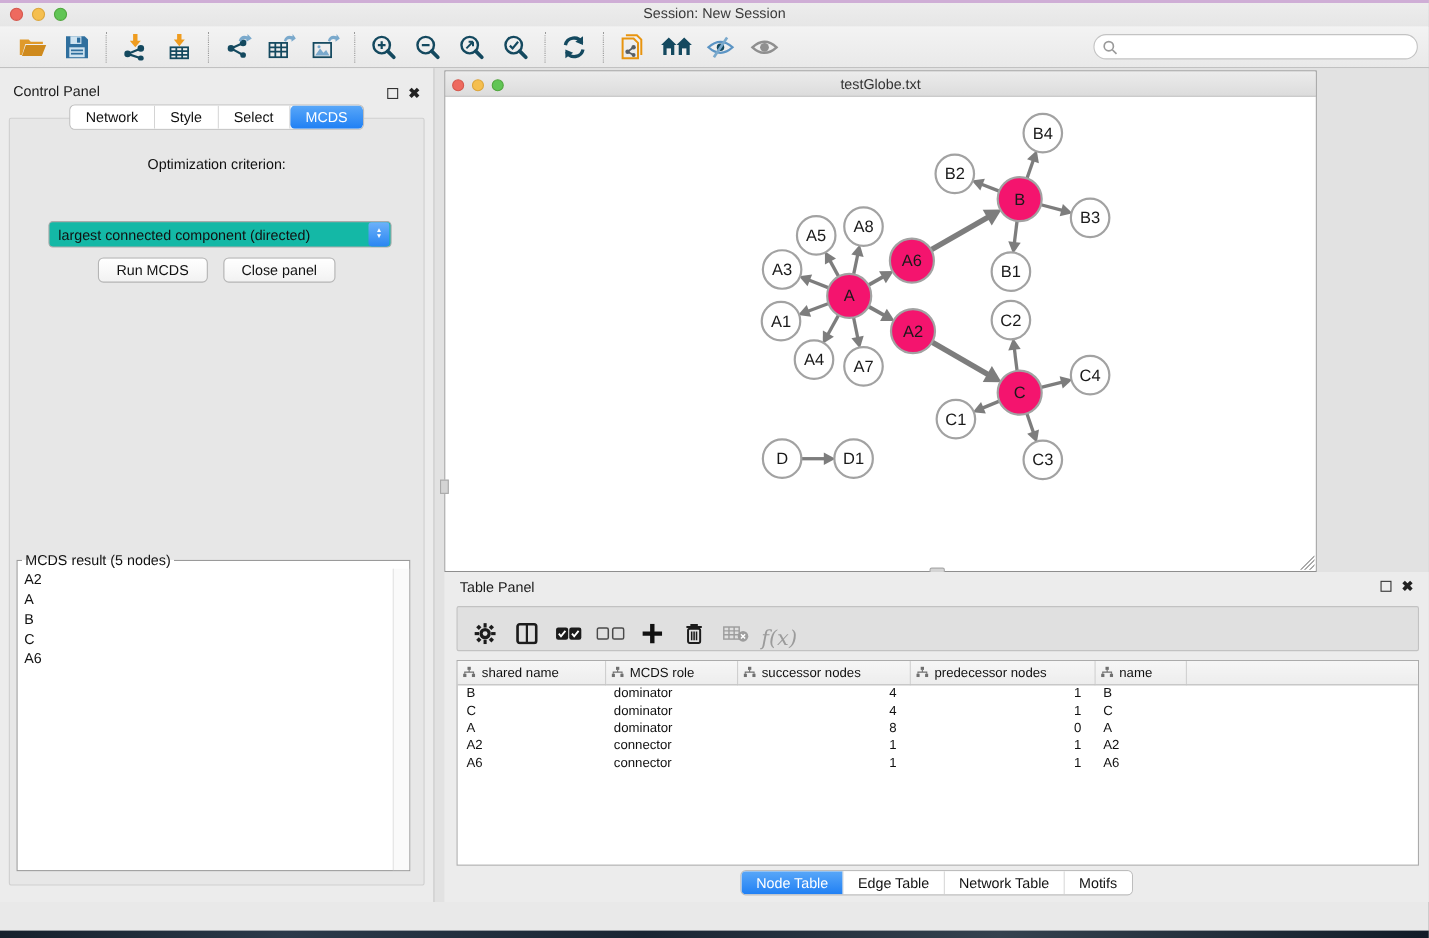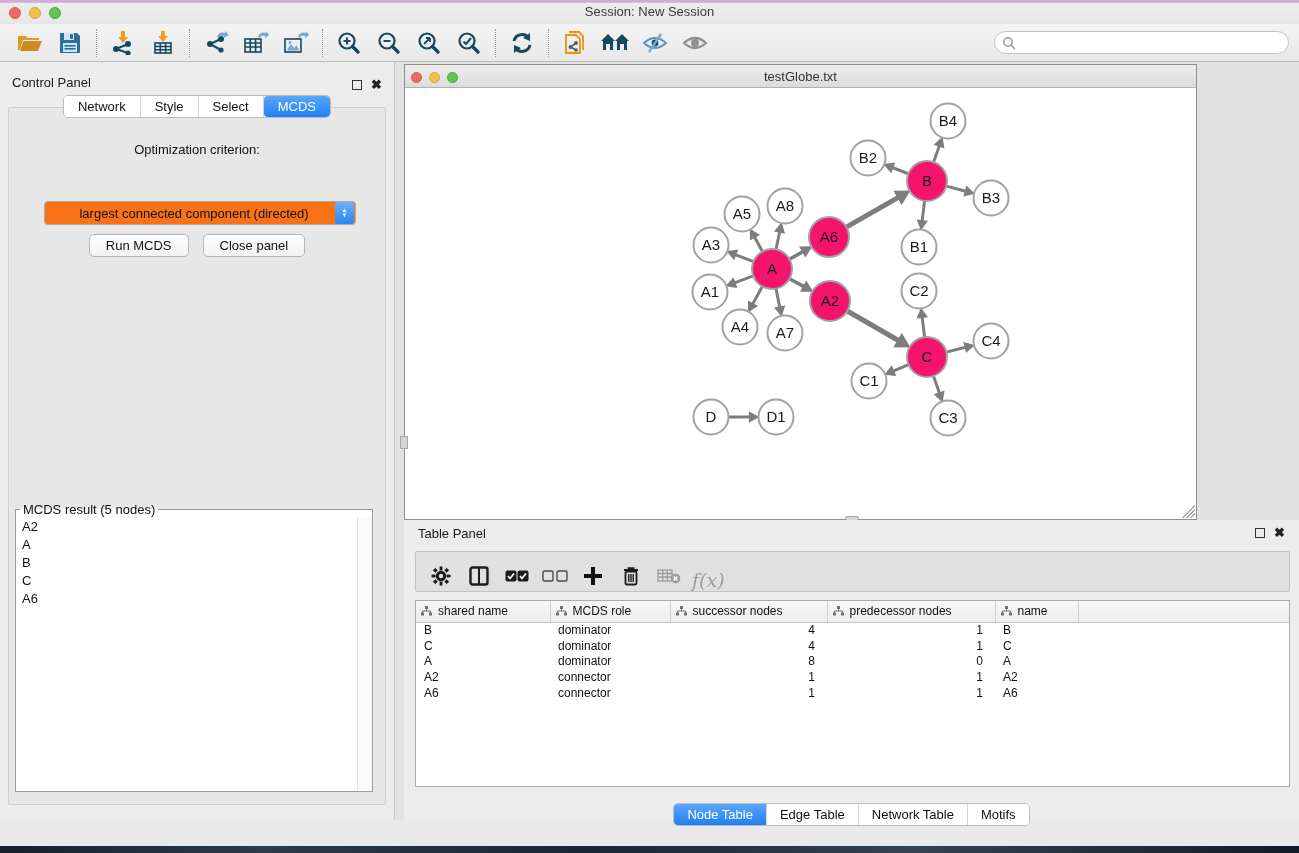--- a/index.html
+++ b/index.html
@@ -43,22 +43,22 @@
   .float-btn { width:10px; height:10px; border:1.5px solid #333; background:none; }
   .close-x { font-size:13px; font-weight:bold; color:#222; line-height:10px; }
   .cp-tabs { position:absolute; left:0; right:0; top:33px; display:flex; justify-content:center; z-index:2; }
   .cp-tabgroup { display:flex; border:1px solid #bdbdbd; border-radius:5px; overflow:hidden; background:#fff; }
   .cp-tab { padding:3px 14px; font-size:13px; color:#111; background:#fff; border-right:1px solid #d4d4d4; cursor:default; }
   .cp-tab:last-child { border-right:none; }
   .cp-tab.active { background:linear-gradient(#59a7f8,#2080f4); color:#fff; border-radius:4px; }
   .cp-body { position:absolute; left:8px; right:8px; top:45px; bottom:15px;
     background:#e7e7e7; border:1px solid #cfcfcf; border-radius:2px; }
   .opt-label { text-align:center; font-size:13px; color:#111; margin-top:34px; }
-  .select { position:absolute; left:35px; top:93px; width:312px; height:24px; background:#f97316;
-    border:1px solid #ababab; border-radius:4px; display:flex; align-items:center;text-align:center; }
+  .select { position:absolute; left:35px; top:93px; width:312px; height:24px; background:#14b8a6;
+    border:1px solid #ababab; border-radius:4px; display:flex; align-items:center; }
   .select .sel-text { flex:1; font-size:13px; color:#111; padding-left:8px; white-space:nowrap; overflow:hidden; }
   .stepper { width:19px; height:22px; margin-right:1px; border-radius:3px;
     background:linear-gradient(#6db1f9,#2a86f2); display:flex; flex-direction:column;
     align-items:center; justify-content:center; color:#fff; }
   .stepper span { font-size:6px; line-height:5px; }
   .cp-buttons { position:absolute; left:0; right:0; top:126px; display:flex; justify-content:center; gap:14px; }
   .mac-btn { background:linear-gradient(#ffffff,#f2f2f2); border:1px solid #b5b5b5; border-radius:5px;
     font-size:13px; color:#111; padding:3px 16px; height:23px; }
   fieldset.result { position:absolute; left:6px; right:12px; top:394px; bottom:12px;
     border:1px solid #9a9a9a; background:#fff; padding:0; }
@@ -98,21 +98,21 @@
   table.grid { border-collapse:collapse; table-layout:fixed; width:100%; }
   table.grid th { height:21px; background:linear-gradient(#f6f6f6,#ededed);
     border-right:1px solid #cfcfcf; border-bottom:1px solid #c6c6c6;
     font-size:12px; font-weight:normal; color:#111; text-align:left; padding-left:5px; white-space:nowrap; }
   table.grid th .hicon { display:inline-block; vertical-align:-1px; margin-right:6px; }
   table.grid th.filler { border-right:none; }
   table.grid td { font-size:12px; color:#111; height:15.8px; padding:0 12px 0 8px; white-space:nowrap; }
   td.num { text-align:right; }
 
   .tp-tabs { position:absolute; left:0; right:0; top:271px; display:flex; justify-content:center; }
-  .tp-tabgroup { display:flex; border:1px solid #bdbdbd; border-radius:5px; overflow:hidden; background:#fff;margin-top:12px; }
+  .tp-tabgroup { display:flex; border:1px solid #bdbdbd; border-radius:5px; overflow:hidden; background:#fff; }
   .tp-tab { padding:3px 13px; font-size:13px; color:#111; background:#fff; border-right:1px solid #d4d4d4; }
   .tp-tab:last-child { border-right:none; }
   .tp-tab.active { background:linear-gradient(#59a7f8,#2080f4); color:#fff; }
 
   
   .statusbar { position:absolute; left:0; top:820px; width:100%; height:26px; background:#ececec;
     border-top:1px solid #bdbdbd; display:flex; align-items:center; }
   .list-btn { margin-left:11px; width:25px; height:21px; background:linear-gradient(#fdfdfd,#ededed);
     border:1px solid #b9b9b9; border-radius:2px; display:flex; align-items:center; justify-content:center; }
   .memory-btn { position:absolute; right:9px; top:3px; height:20px; background:linear-gradient(#ffffff,#f0f0f0);

